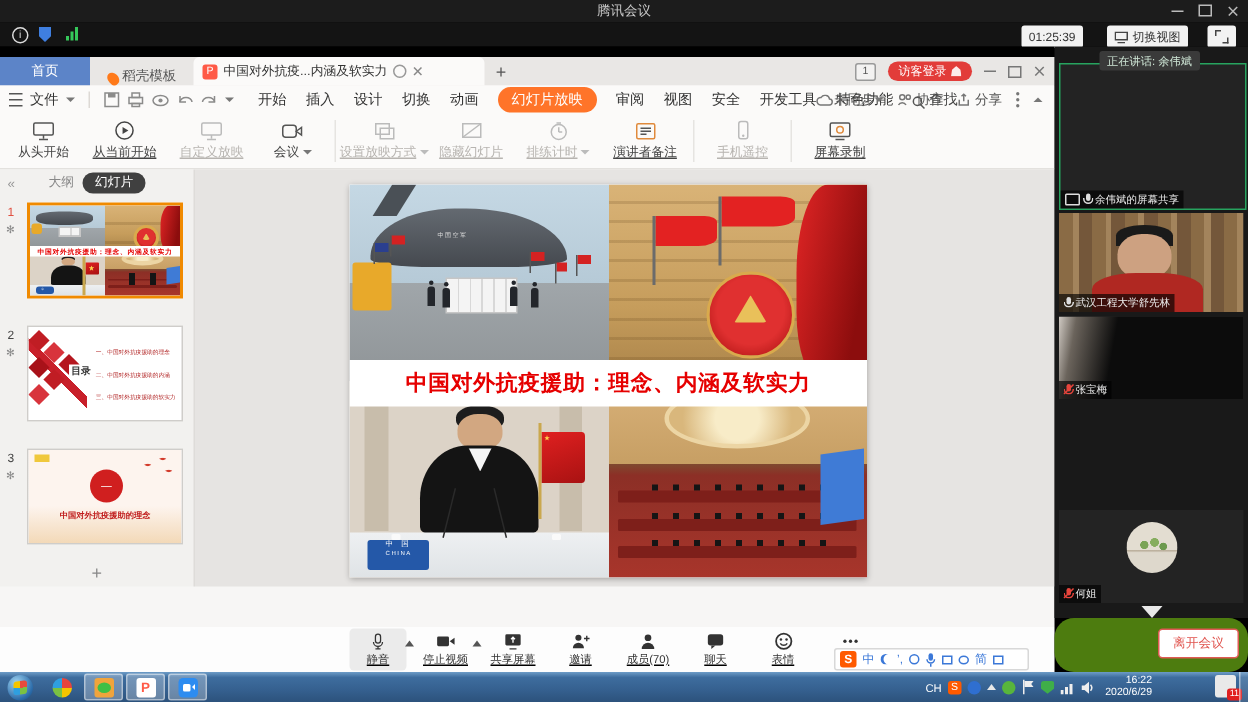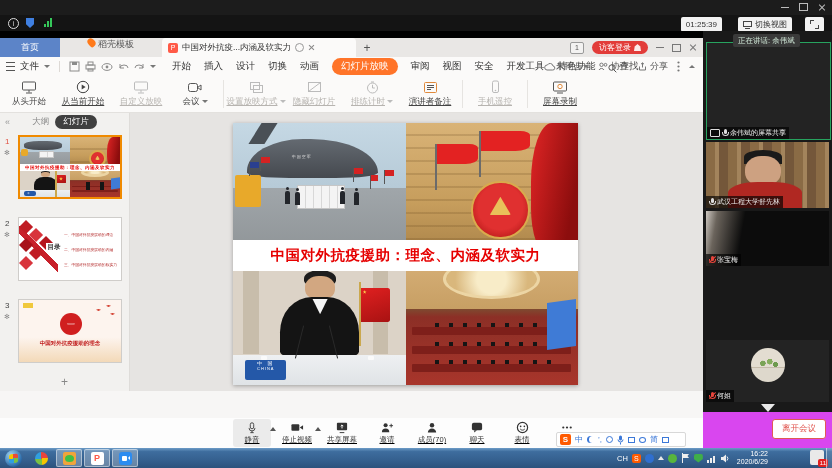--- a/index.html
+++ b/index.html
@@ -30,21 +30,21 @@
   .fs-corners::before{left:0;top:0;border-right:none;border-bottom:none;}
   .fs-corners::after{right:0;bottom:0;border-left:none;border-top:none;}
 
   
   #share{left:0;top:31px;width:703px;height:417px;background:#000;}
 
   
   #wps{left:0;top:7px;width:703px;height:380px;background:#f7f6f5;}
   #tabbar{position:absolute;left:0;top:0;width:703px;height:19px;background:#e9e7e5;display:flex;align-items:stretch;}
   .tab-home{width:60px;background:#5c84c8;color:#fff;font-size:9px;display:flex;align-items:center;justify-content:center;}
-  .tab-store{width:102px;color:#555;font-size:9px;display:flex;align-items:flex-start;justify-content:center;gap:3px;}
+  .tab-store{width:69px;color:#555;font-size:9px;display:flex;align-items:flex-end;justify-content:center;gap:3px;}
   .flame{width:7px;height:9px;background:#ff7a1a;border-radius:50% 50% 50% 2px;transform:rotate(-45deg);}
   .tab-doc{width:182px;background:#fbfaf9;border-radius:4px 4px 0 0;display:flex;align-items:center;gap:4px;padding:0 6px;font-size:8.5px;color:#333;}
   .wpp-ic{width:10px;height:10px;background:#ff5a47;border-radius:2px;color:#fff;font-size:7px;line-height:10px;text-align:center;flex:0 0 auto;}
   .tab-doc .dot-ic{width:7px;height:7px;border:1px solid #999;border-radius:50%;}
   .tab-doc .x{position:relative;width:7px;height:7px;}
   .tab-doc .x::before,.tab-doc .x::after{content:"";position:absolute;left:0;top:3px;width:7px;height:1px;background:#888;}
   .tab-doc .x::before{transform:rotate(45deg);} .tab-doc .x::after{transform:rotate(-45deg);}
   .tab-add{width:22px;display:flex;align-items:center;justify-content:center;color:#555;font-size:12px;}
   .tab-right{position:absolute;right:6px;top:0;height:19px;display:flex;align-items:center;gap:8px;}
   .badge1{min-width:10px;height:10px;border:1px solid #9a9a9a;border-radius:2px;font-size:7px;color:#555;line-height:10px;text-align:center;padding:0 1px;background:#f3f2f1;}
@@ -174,21 +174,21 @@
   .v-head{position:absolute;left:39px;top:14px;width:36px;height:30px;background:#cda181;border-radius:45%;}
   .v-hair{position:absolute;left:38px;top:8px;width:38px;height:14px;background:#1a1a1a;border-radius:50% 50% 0 0;}
   .v-shirt{position:absolute;left:22px;top:40px;width:74px;height:27px;background:#b02822;border-radius:40% 40% 0 0;}
   .darkvid{position:absolute;inset:0;background:linear-gradient(100deg,#cfc9c2 0%,#6b645c 9%,#0c0c0c 30%);}
   .pic-av{position:absolute;left:50%;top:40%;transform:translate(-50%,-50%);width:34px;height:34px;border-radius:50%;
      background:radial-gradient(circle at 35% 45%,#7aa356 9%,transparent 10%),
                 radial-gradient(circle at 55% 40%,#86ad5e 10%,transparent 11%),
                 radial-gradient(circle at 72% 48%,#6d9a4e 8%,transparent 9%),
                 linear-gradient(180deg,#e3ddd1 55%,#b8ac98 56%,#ded8cc 60%);}
   .downar{position:absolute;left:50%;transform:translateX(-50%);width:0;height:0;border-left:7px solid transparent;border-right:7px solid transparent;border-top:8px solid #e8e8e8;}
-  #leavewrap{left:703px;top:412px;width:129px;height:36px;background:#d946ef;}
+  #leavewrap{left:703px;top:412px;width:129px;height:36px;background:#4d7c0f;border-radius:13px;}
   .leavebtn{position:absolute;right:6px;top:7px;background:#fff;border:1px solid #e05a55;color:#e0544e;font-size:8.5px;border-radius:3px;padding:3px 9px;}
 
   
   #sogou{left:556px;top:432px;width:130px;height:15px;background:#fff;border:1px solid #d8d8d8;border-radius:2px;display:flex;align-items:center;gap:4px;padding:0 3px;box-sizing:border-box;}
   .sg-logo{width:11px;height:11px;background:#ff5a00;border-radius:2px;color:#fff;font-size:8px;font-weight:bold;line-height:11px;text-align:center;}
   .sg-it{font-size:8px;color:#3b78d8;line-height:13px;}
   .sg-moon{width:7px;height:7px;border-radius:50%;box-shadow:2px 0 0 0 #3b78d8 inset;}
   .sg-dot{width:7px;height:7px;border:1px solid #3b78d8;border-radius:50%;box-sizing:border-box;}
   .sg-sq{width:7px;height:6px;border:1px solid #3b78d8;box-sizing:border-box;}
 
@@ -213,20 +213,21 @@
   .notif .bdg{position:absolute;right:-4px;bottom:-2px;background:#e02020;color:#fff;font-size:6px;line-height:8px;padding:0 2px;border-radius:2px;}
   .showdesk{position:absolute;right:0;top:0;width:5px;height:20px;border-left:1px solid rgba(255,255,255,.5);background:rgba(255,255,255,.12);}
   svg{display:block;}
 </style>
 </head>
 <body>
 
 <div id="app">
 
   <div id="titlebar" class="abs">
+    <div class="t">腾讯会议</div>
     <div class="winbtns">
       <div class="wb-min"></div>
       <div class="wb-max"></div>
       <div class="wb-x"></div>
     </div>
   </div>
 
   <div id="infobar" class="abs">
     <div class="info-ic ic-info">i</div>
     <div class="info-ic ic-shield"></div>

